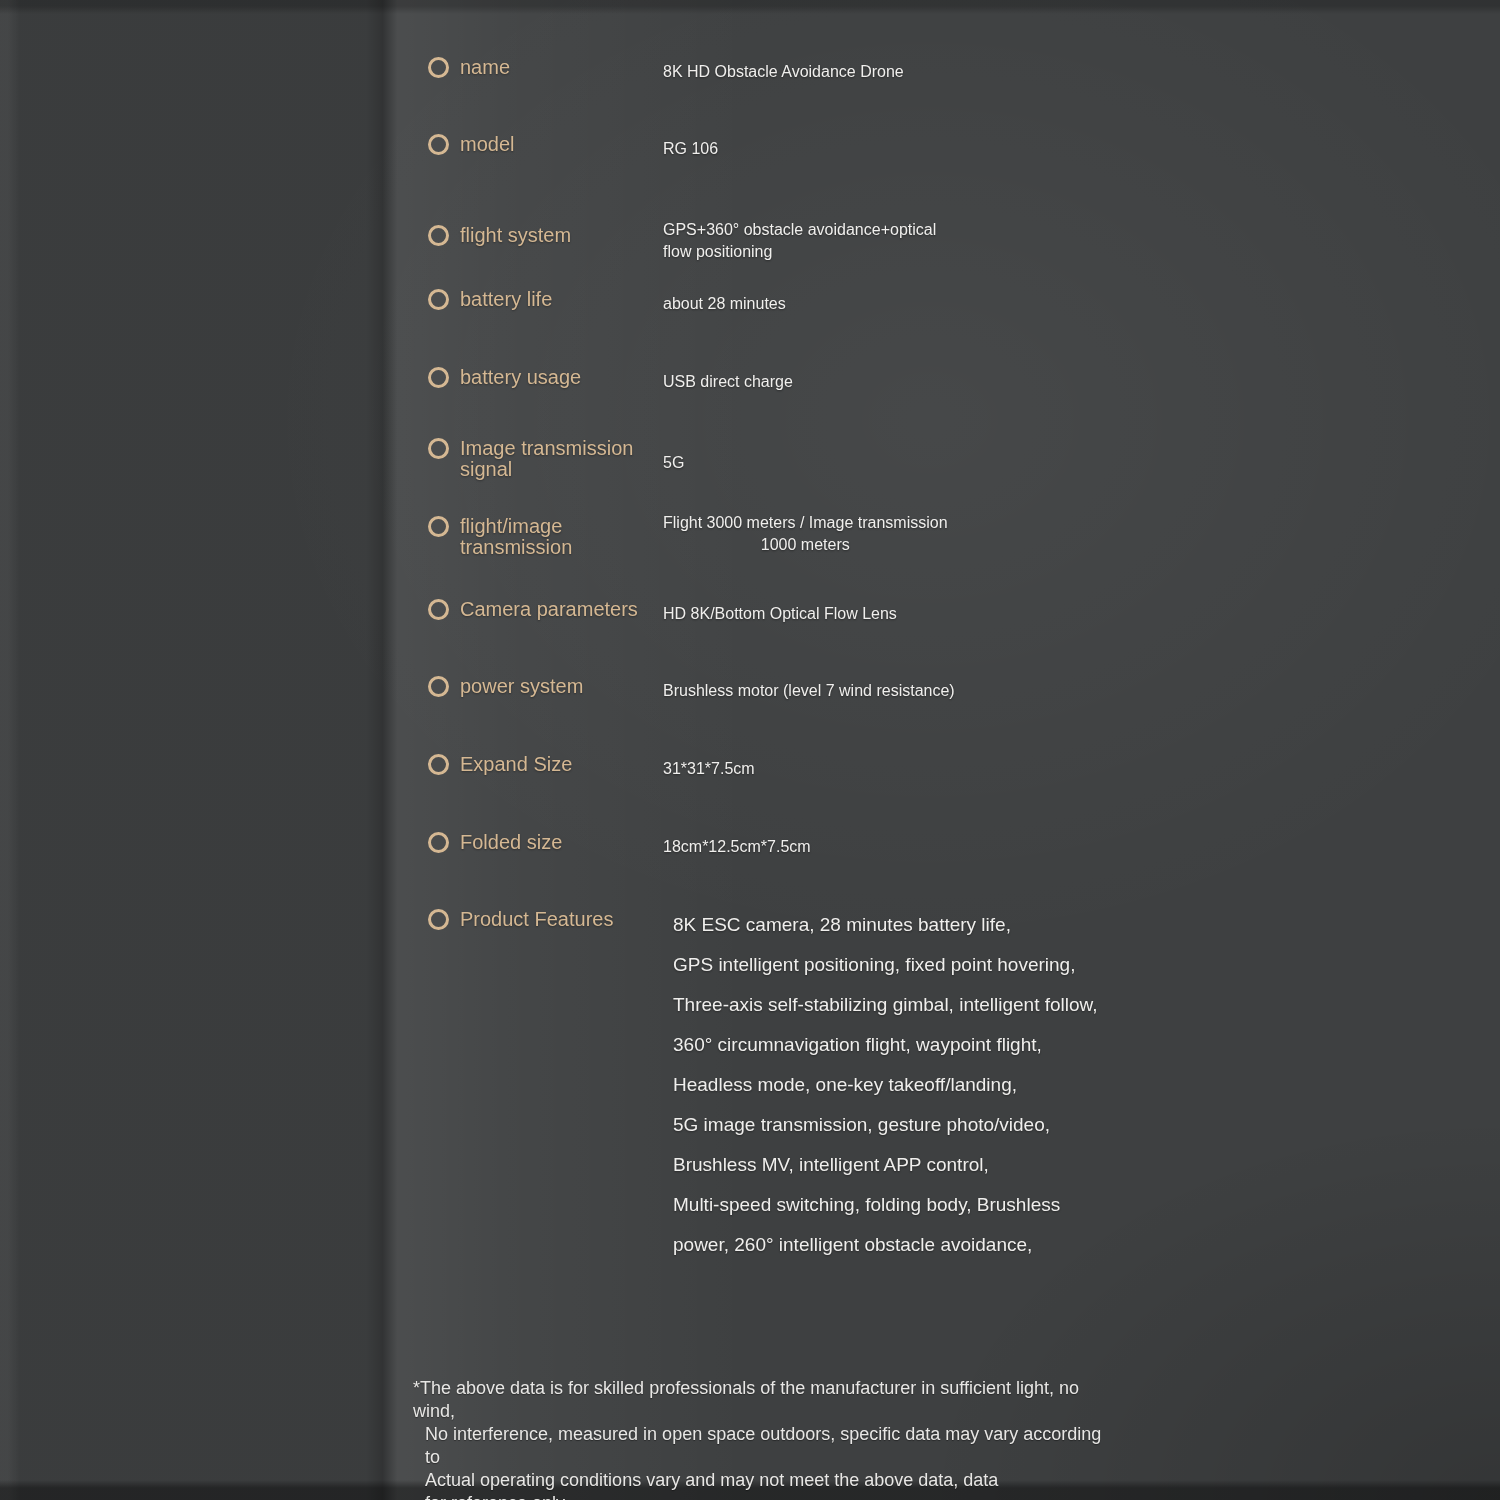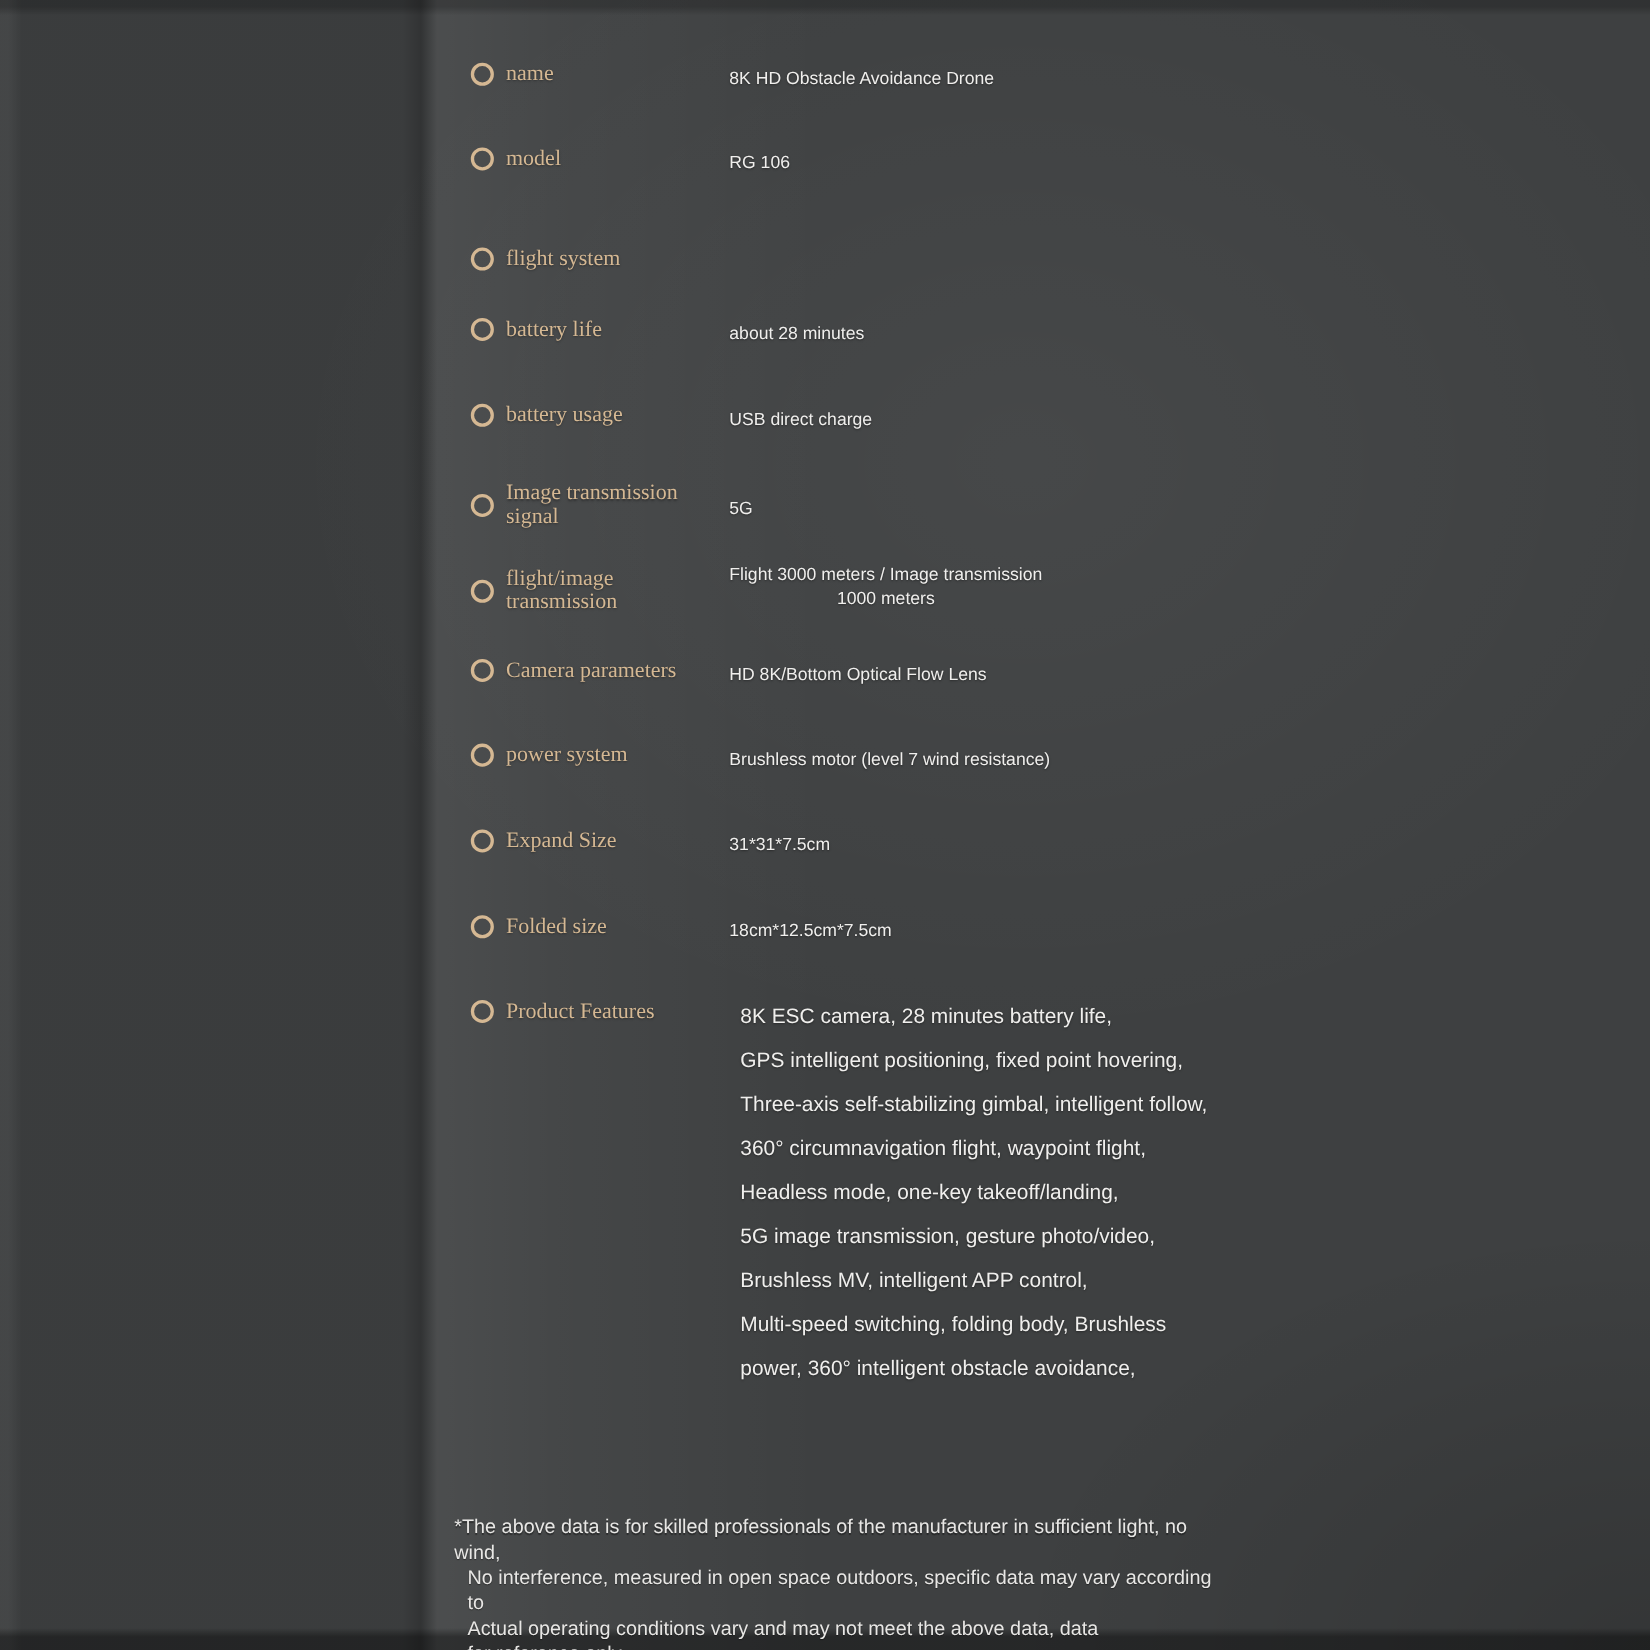--- a/index.html
+++ b/index.html
@@ -38,23 +38,21 @@
   .spec-row{
     position:absolute;
     left:428px;
     width:790px;
     display:flex;
     align-items:flex-start;
   }
   .label-group{
     flex:0 0 235px;
     display:flex;
-    align-items:center;
     gap:11px;
-    font-family:Liberation Serif, serif;
   }
   .bullet{
     width:15px;height:15px;
     border:3px solid var(--accent);
     border-radius:50%;
     flex:none;
   }
   .label{
     color:var(--accent);
     font-size:20px;
@@ -114,20 +112,22 @@
       <span class="label">model</span>
     </div>
     <div class="value">RG 106</div>
   </div>
 
   <div class="spec-row r3" style="top:225px">
     <div class="label-group">
       <span class="bullet"></span>
       <span class="label">flight system</span>
     </div>
+    <div class="value">GPS+360° obstacle avoidance+optical
+flow positioning</div>
   </div>
 
   <div class="spec-row r4" style="top:289px">
     <div class="label-group">
       <span class="bullet"></span>
       <span class="label">battery life</span>
     </div>
     <div class="value">about 28 minutes</div>
   </div>
 
@@ -197,21 +197,21 @@
     </div>
     <div class="features">
       <div class="feature-line">8K ESC camera, 28 minutes battery life,</div>
       <div class="feature-line">GPS intelligent positioning, fixed point hovering,</div>
       <div class="feature-line">Three-axis self-stabilizing gimbal, intelligent follow,</div>
       <div class="feature-line">360° circumnavigation flight, waypoint flight,</div>
       <div class="feature-line">Headless mode, one-key takeoff/landing,</div>
       <div class="feature-line">5G image transmission, gesture photo/video,</div>
       <div class="feature-line">Brushless MV, intelligent APP control,</div>
       <div class="feature-line">Multi-speed switching, folding body, Brushless</div>
-      <div class="feature-line">power, 360° intelligent obstacle avoidance,</div>
+      <div class="feature-line">power, 260° intelligent obstacle avoidance,</div>
     </div>
   </div>
 
   <div class="footnote">
     <div>*The above data is for skilled professionals of the manufacturer in sufficient light, no wind,</div>
     <div class="indent">No interference, measured in open space outdoors, specific data may vary according to</div>
     <div class="indent">Actual operating conditions vary and may not meet the above data, data</div>
     <div class="indent">for reference only.</div>
   </div>
 

